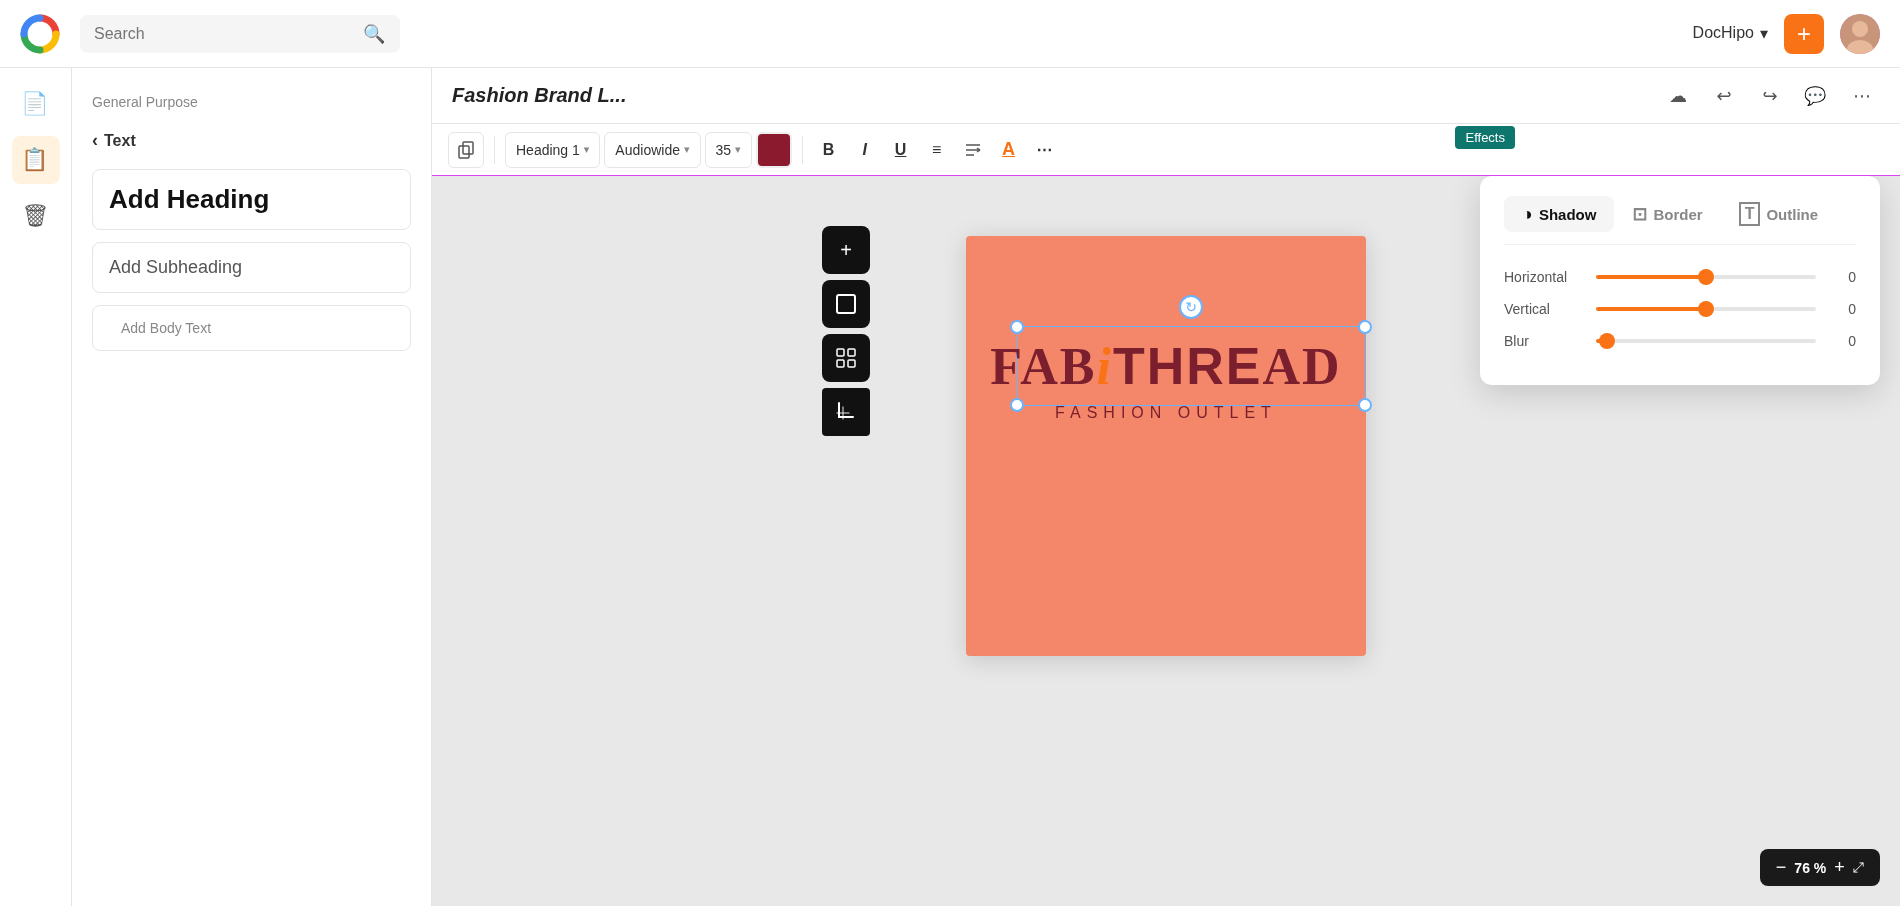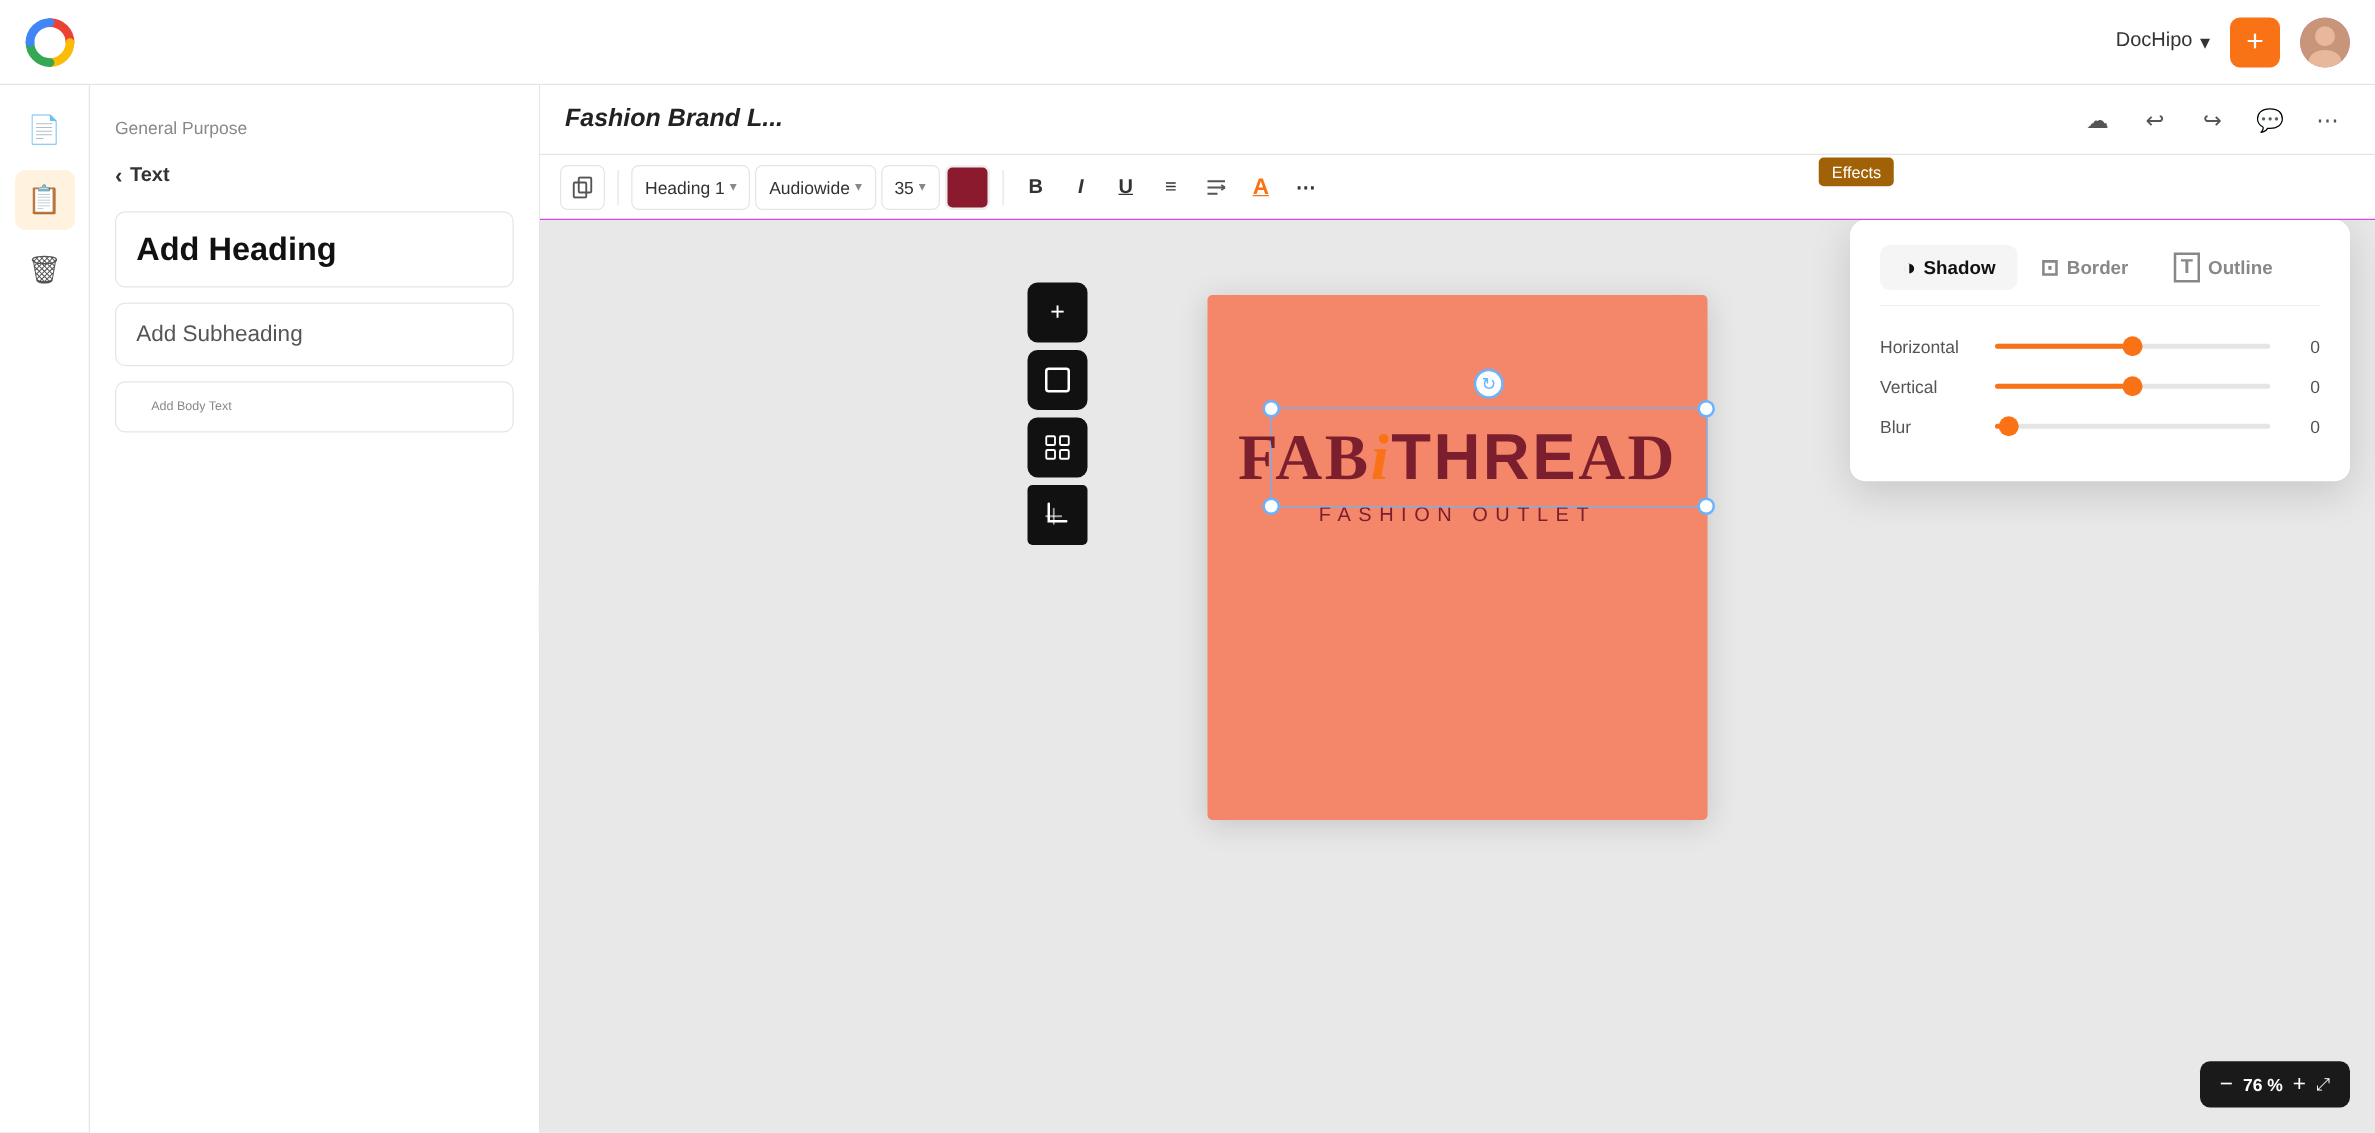--- a/index.html
+++ b/index.html
@@ -74,21 +74,21 @@
       margin: 20px 0 18px 0; cursor: pointer;
     }
     .back-link .chevron { font-size: 18px; }
     .text-item {
       border: 1px solid #e5e5e5; border-radius: 8px;
       padding: 14px 16px; margin-bottom: 12px; cursor: pointer;
       background: #fff;
     }
     .text-item.heading { font-size: 26px; font-weight: 800; color: #111; }
     .text-item.subheading { font-size: 18px; font-weight: 500; color: #555; }
-    .text-item.body { font-size: 10px; color: #888; padding-left: 28px; }
+    .text-item.body { font-size: 14px; color: #888; padding-left: 28px; }
 
     
     .canvas-area {
       flex: 1; display: flex; flex-direction: column; background: #e8e8e8; position: relative; overflow: hidden;
     }
 
     
     .toolbar {
       background: #fff; border-bottom: 1px solid #e5e5e5;
       display: flex; align-items: center; padding: 0 20px; height: 56px;
@@ -96,21 +96,21 @@
     }
     .doc-title { font-size: 20px; font-weight: 700; color: #222; flex-shrink: 0; font-style: italic; }
     .toolbar-divider { width: 1px; height: 28px; background: #e5e5e5; margin: 0 6px; }
     .toolbar-right { margin-left: auto; display: flex; align-items: center; gap: 10px; }
     .toolbar-icon-btn {
       width: 36px; height: 36px; border-radius: 6px; border: none;
       background: transparent; cursor: pointer; display: flex; align-items: center; justify-content: center;
       color: #555; font-size: 18px;
     }
     .effects-tooltip {
-      position: absolute; background: #a16207; color: #fff;
+      position: absolute; background: #0f766e; color: #fff;
       font-size: 13px; padding: 4px 10px; border-radius: 4px;
       top: 58px; right: 385px; z-index: 200; white-space: nowrap;
     }
 
     
     .format-bar {
       background: #fff; border-bottom: 1px solid #d946ef;
       display: flex; align-items: center; padding: 0 16px; height: 52px;
       gap: 4px; z-index: 49;
     }
@@ -271,20 +271,24 @@
     <svg viewBox="0 0 40 40" width="40" height="40">
       <circle cx="20" cy="20" r="20" fill="#fff"></circle>
 
       <path d="M20 4 A16 16 0 0 1 36 20" stroke="#EA4335" stroke-width="7" fill="none" stroke-linecap="round"></path>
       <path d="M36 20 A16 16 0 0 1 20 36" stroke="#FBBC05" stroke-width="7" fill="none" stroke-linecap="round"></path>
       <path d="M20 36 A16 16 0 0 1 4 20" stroke="#34A853" stroke-width="7" fill="none" stroke-linecap="round"></path>
       <path d="M4 20 A16 16 0 0 1 20 4" stroke="#4285F4" stroke-width="7" fill="none" stroke-linecap="round"></path>
     </svg>
   </div>
 
+  <div class="search-bar">
+    <input type="text" placeholder="Search" style="">
+    <span class="search-icon">🔍</span>
+  </div>
 
   <div class="topbar-right">
     <div class="dochipo-btn">
       <span>DocHipo</span>
       <span>▾</span>
     </div>
     <button class="add-btn">+</button>
     <div class="avatar">
       <svg width="40" height="40" viewBox="0 0 40 40">
         <circle cx="20" cy="20" r="20" fill="#c8957a"></circle>

